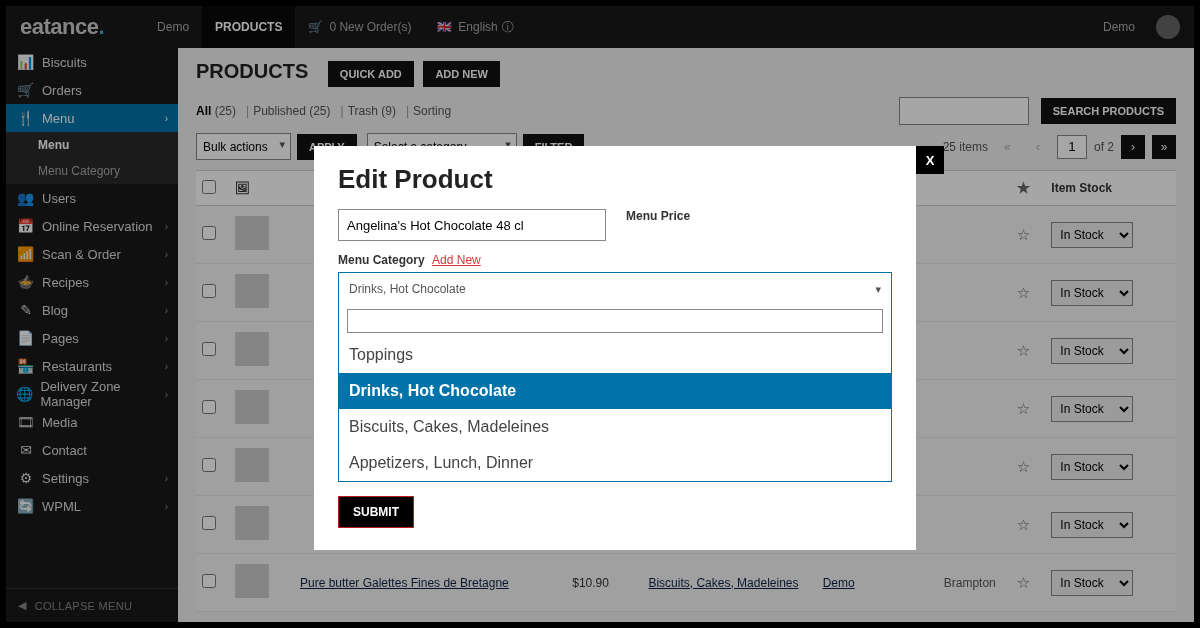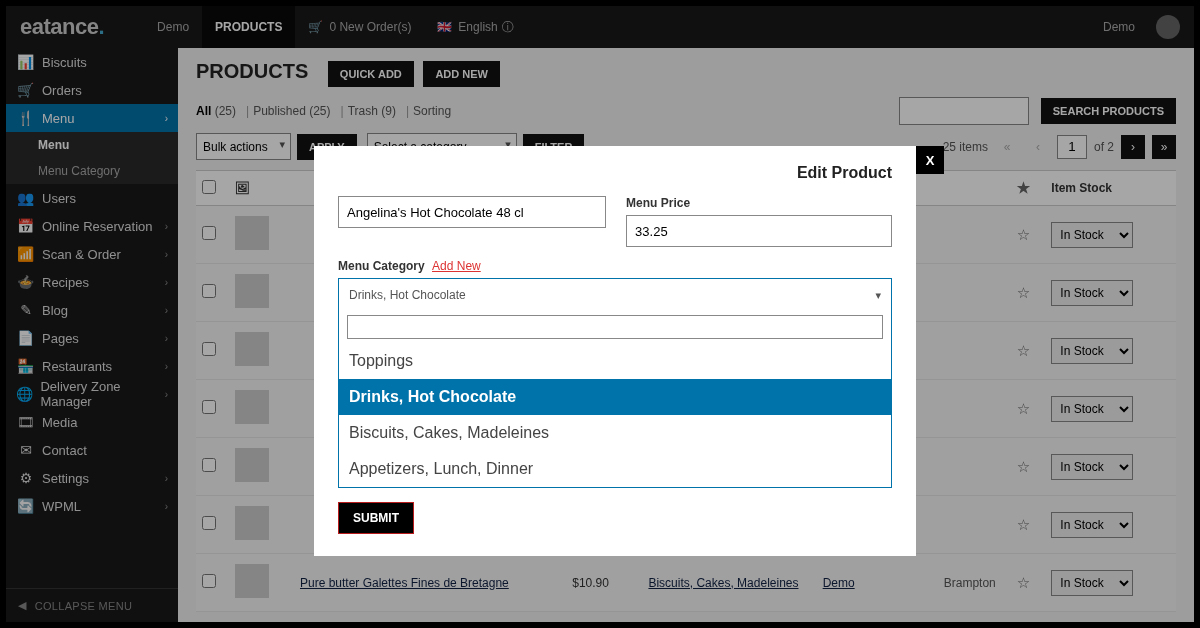--- a/index.html
+++ b/index.html
@@ -55,21 +55,21 @@
   .thumb{width:34px;height:34px;background:#ccc;display:inline-block;}
   .link-u{color:#124;text-decoration:underline;font-weight:400;}
   .select-stock{border:1px solid #888;height:26px;width:82px;font-size:12px;padding:0 4px;}
   .star{color:#666;font-size:15px;}
   .cb{width:14px;height:14px;}
 
   
   .modal-back{position:absolute;inset:0;background:rgba(0,0,0,0.35);}
   .modal{position:absolute;left:308px;top:140px;width:602px;background:#fff;padding:18px 24px 22px;}
   .modal-close{position:absolute;right:-28px;top:-0px;width:28px;height:28px;background:#000;color:#fff;display:flex;align-items:center;justify-content:center;font-weight:700;cursor:pointer;}
-  .modal h2{text-align:right;font-size:16px;font-weight:700;color:#222;margin-bottom:14px;}
+  .modal h2{text-align:left;font-size:26px;font-weight:700;color:#222;margin-bottom:14px;}
   .form-row{display:flex;gap:20px;margin-bottom:12px;}
   .form-col{flex:1;}
   .form-col.small{flex:0 0 48%;}
   .lbl{font-size:12px;font-weight:700;color:#333;margin-bottom:5px;display:block;}
   .inp{width:100%;height:32px;border:1px solid #888;padding:0 8px;font-size:13px;}
   .addnew{color:#d33;font-size:12px;font-weight:400;margin-left:4px;text-decoration:underline;cursor:pointer;}
 
   .combo{border:1.5px solid #0073aa;position:relative;}
   .combo-head{height:32px;padding:0 10px;display:flex;align-items:center;font-size:12px;color:#555;cursor:pointer;}
   .combo-head .chev{margin-left:auto;font-size:11px;}
@@ -296,21 +296,20 @@
   <div class="modal-back"></div>
   <div class="modal">
     <div class="modal-close">X</div>
     <h2>Edit Product</h2>
     <div class="form-row">
       <div class="form-col">
         <input class="inp" value="Angelina's Hot Chocolate 48 cl" style="">
       </div>
       <div class="form-col small">
         <label class="lbl">Menu Price</label>
-        <input class="inp" value="33.25" style="">
       </div>
     </div>
     <div>
       <label class="lbl"><span>Menu Category</span> <a class="addnew">Add New</a></label>
       <div class="combo">
         <div class="combo-head">
           <span>Drinks, Hot Chocolate</span>
             <span class="chev">▾</span>
         </div>
         <input class="combo-search" style="width: calc(100% - 16px);">

